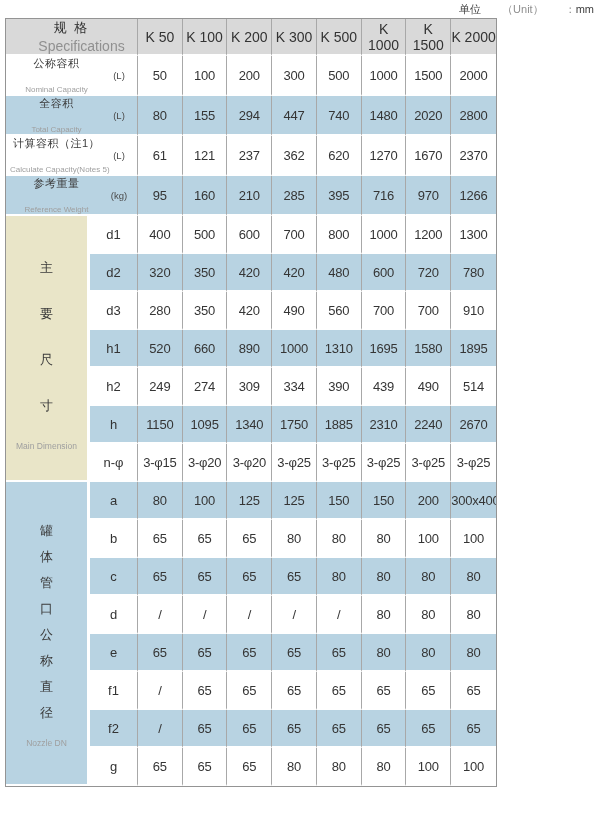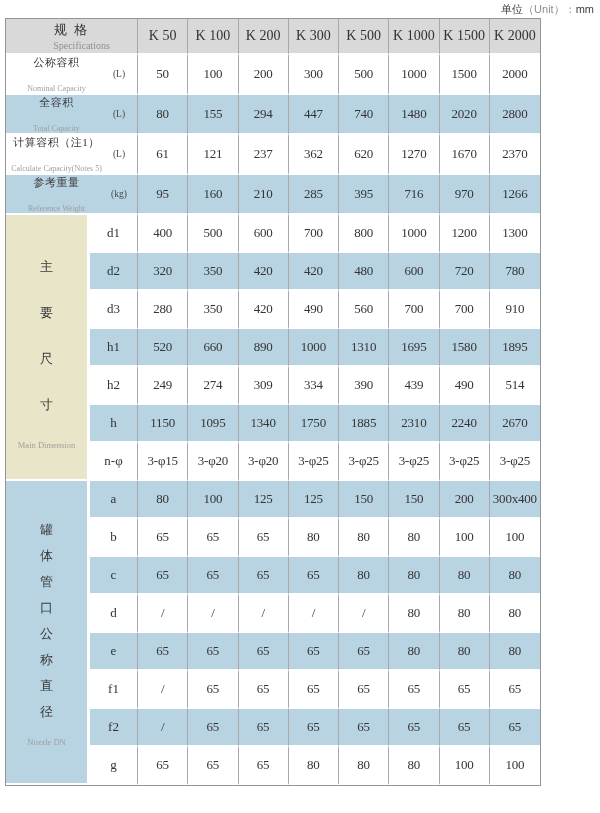--- a/index.html
+++ b/index.html
@@ -17,29 +17,28 @@
     overflow:hidden;
   }
   .page{padding:3px 5px 0 5px;}
   .unit-line{
     text-align:right;
     font-size:11px;
     color:#3c3c3c;
     padding:0 1px 2px 0;
     line-height:13px;
   }
-  .unit-line .dim{color:#8f8f8f;}
+  .unit-line .dim{color:#8f8f8f;margin-left:21px;}
   table.spec{
-    width:536px;
+    width:492px;
     table-layout:fixed;
     border-collapse:separate;
     border-spacing:0;
     border:1px solid var(--border);
     background:#ffffff;
-    font-family:Liberation Serif, serif;
   }
   col.c-section{width:84px;}
   col.c-key{width:48px;}
   th,td{
     box-sizing:border-box;
     padding:0;
     text-align:center;
     vertical-align:middle;
     border-right:1px solid var(--grid);
     border-bottom:2px solid #ffffff;
@@ -47,21 +46,21 @@
     overflow:hidden;
   }
   th:last-child,td:last-child{border-right:none;}
   thead th{
     height:36px;
     background:var(--header);
     font-size:14px;
     color:#333333;
   }
   thead th.spec-head .cn{font-size:13px;letter-spacing:2px;color:#333;}
-  thead th.spec-head .en{font-size:10px;color:#909090;margin-top:1px;padding-left:20px;}
+  thead th.spec-head .en{font-size:14px;color:#909090;margin-top:1px;padding-left:20px;}
   tbody td{height:38px;font-size:13px;}
   tr.shade td{background:var(--shade);}
   td.label-cell{padding:0 2px 0 4px;}
   .label-flex{display:flex;align-items:center;width:100%;}
   .label-stack{flex:1;min-width:0;text-align:center;}
   .label-stack .cn{font-size:11px;color:#3a3a3a;letter-spacing:0.5px;white-space:nowrap;}
   .label-stack .en{font-size:8px;color:#9f9f9f;margin-top:14px;white-space:nowrap;}
   .unit{width:32px;flex:0 0 32px;font-size:9.5px;color:#4a4a4a;text-align:center;}
   td.section-cell{
     background:var(--section);

